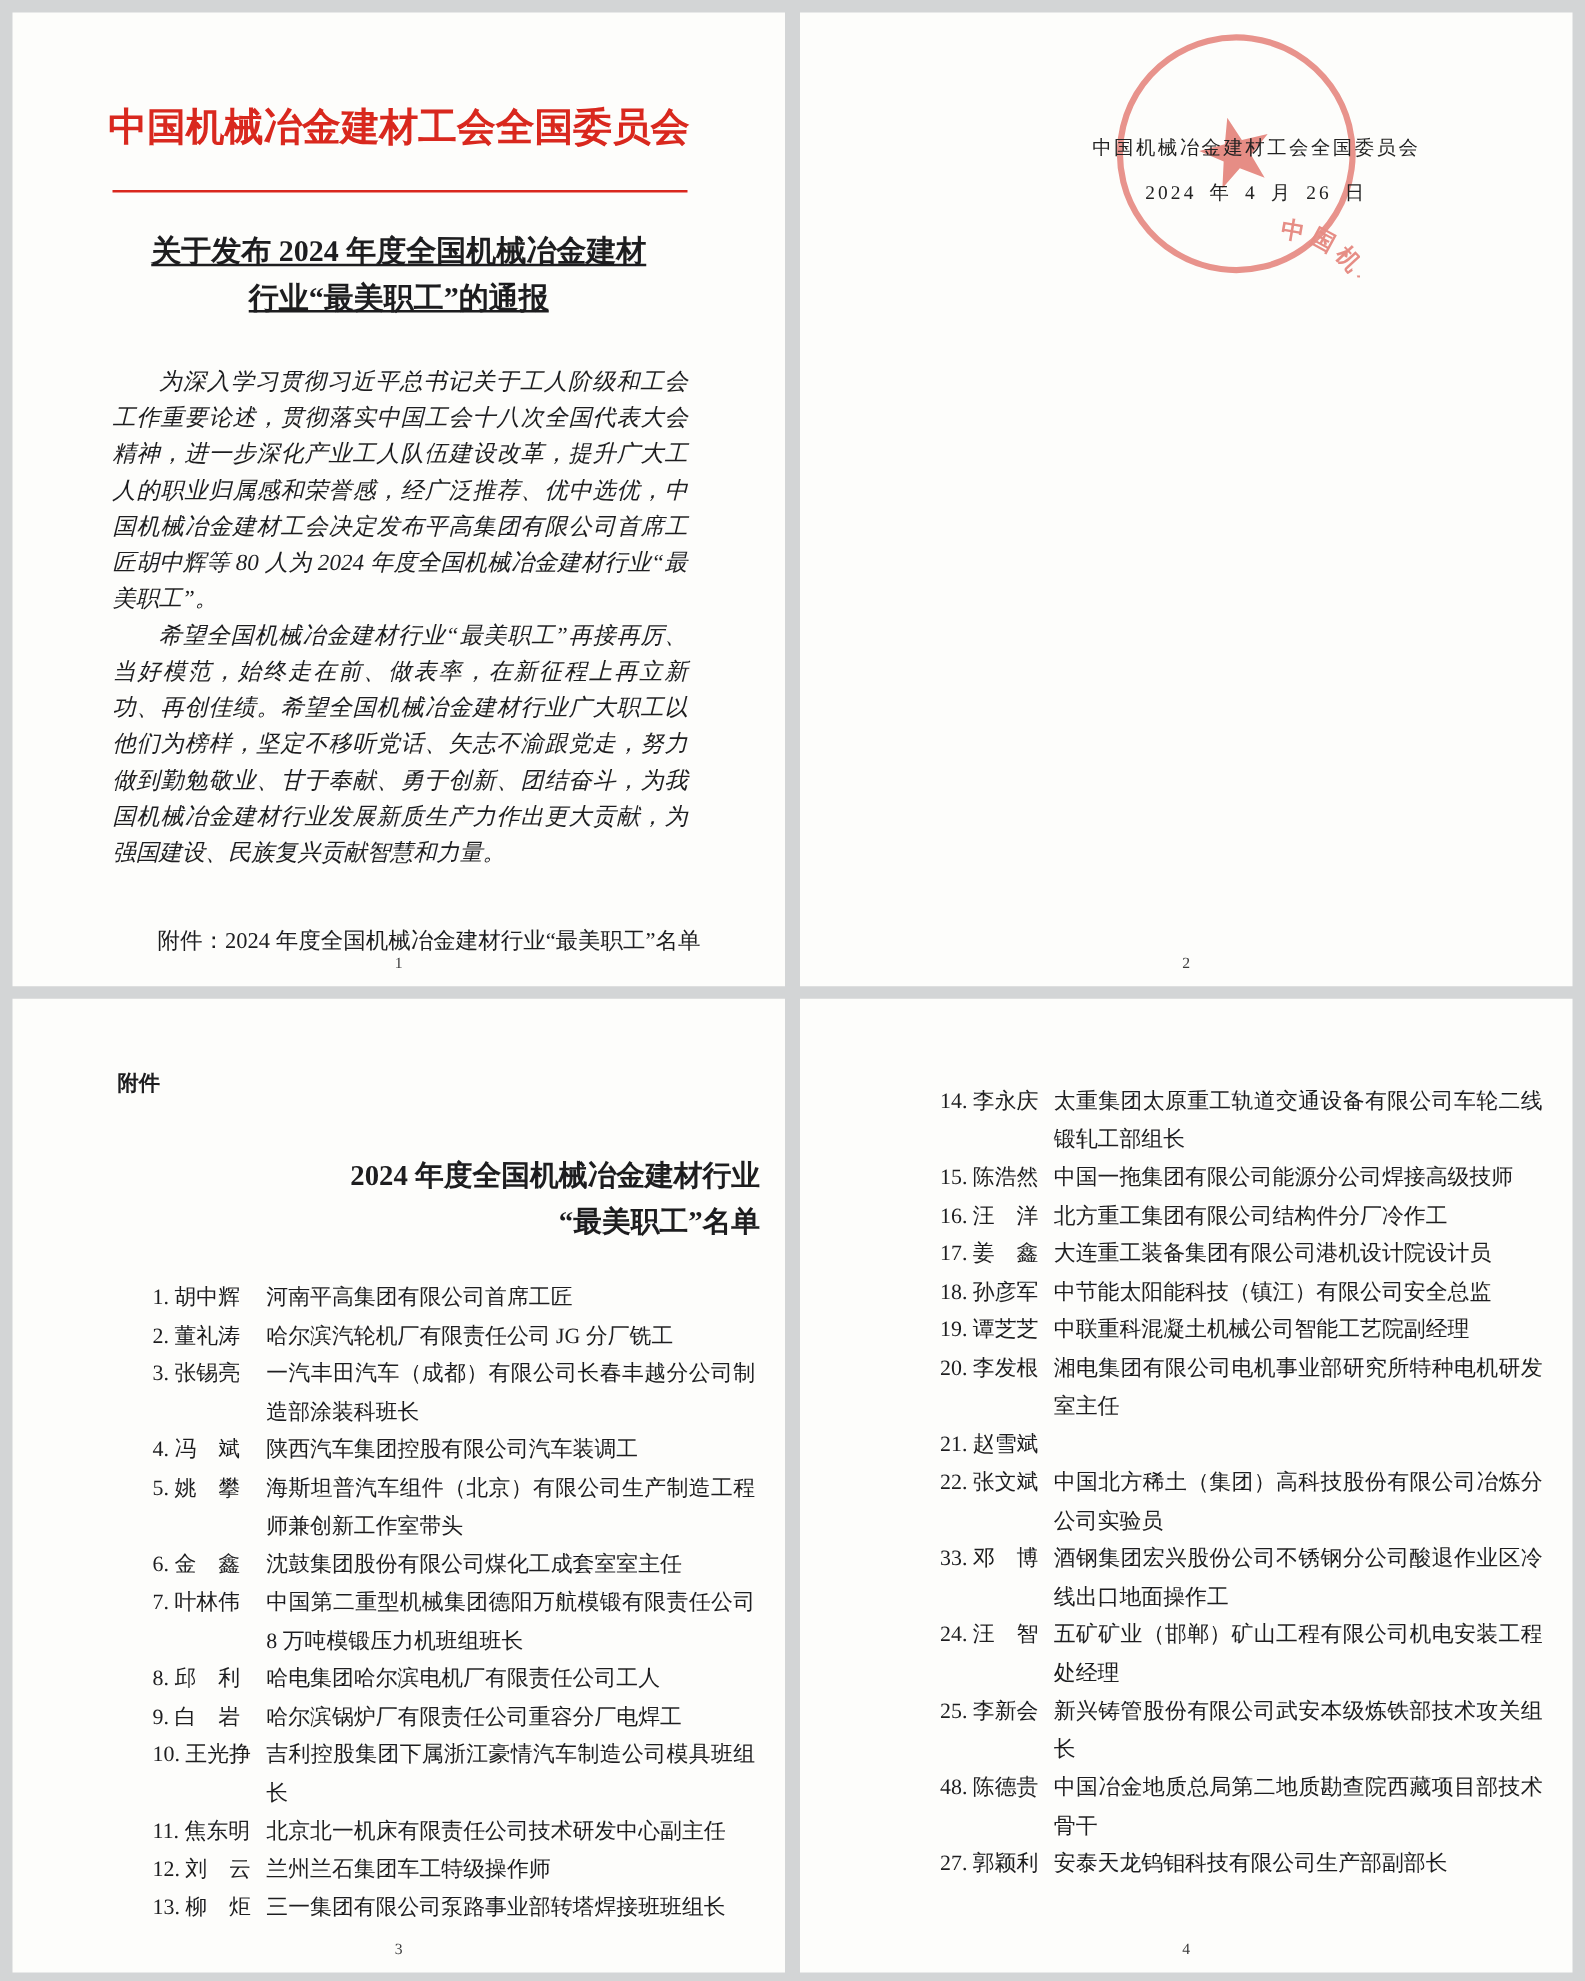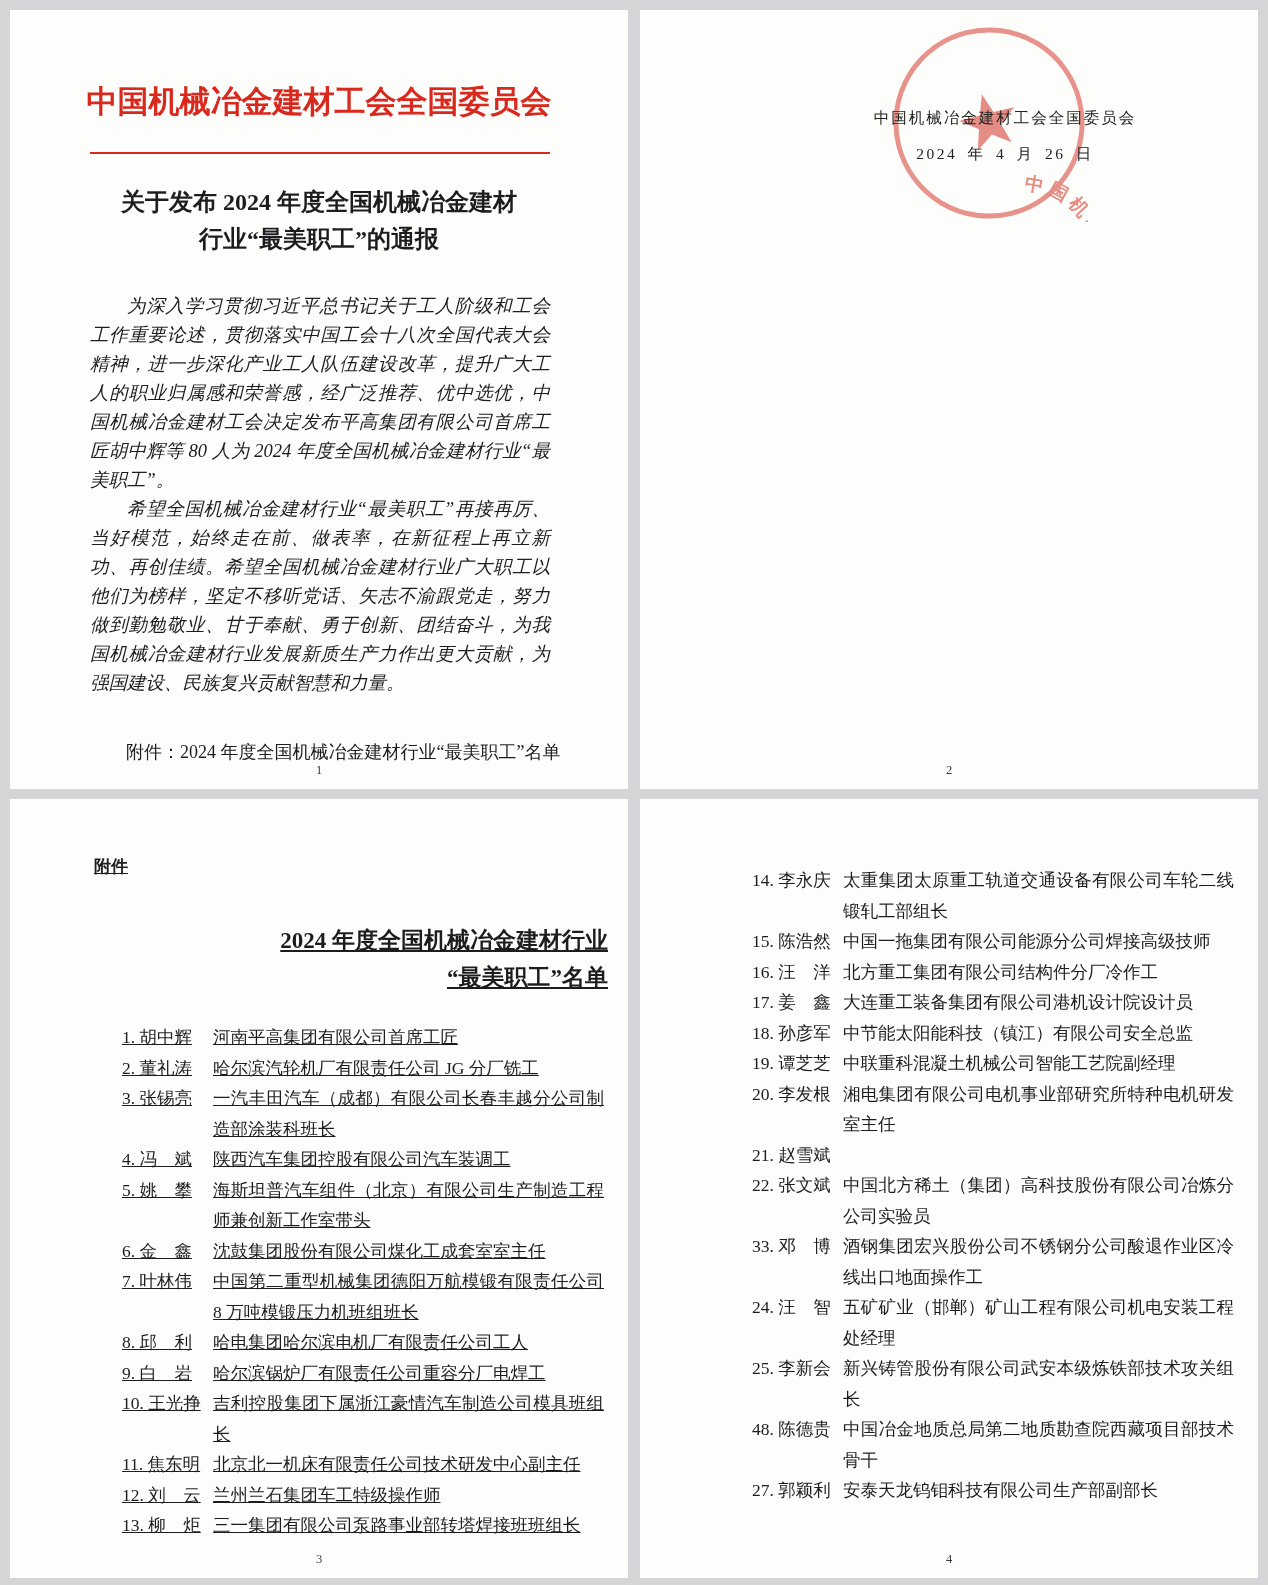--- a/index.html
+++ b/index.html
@@ -11,21 +11,21 @@
     position:relative;
   }
   .page{
     position:absolute;
     width:618px;height:779px;
     background:#fdfdfb;
     overflow:hidden;
   }
   #page1{left:10px;top:10px;}
   #page2{left:640px;top:10px;}
-  #page3{left:10px;top:799px;text-decoration:underline;}
+  #page3{left:10px;top:799px;}
   #page4{left:640px;top:799px;}
 
   
   .org-title{
     margin:72px 20px 0 20px;
     text-align:center;
     color:#d9281e;
     font-size:31px;
     font-weight:bold;
     letter-spacing:0px;
@@ -36,20 +36,21 @@
     margin:30px 78px 0 80px;
     height:2px;
     background:#d9281e;
   }
   .doc-title{
     margin:30px 40px 0 40px;
     text-align:center;
     font-size:24px;
     font-weight:bold;
     line-height:37px;
+    text-decoration:underline;
   }
   .body-text{
     margin:34px 78px 0 80px;
     font-size:18.5px;
     line-height:29px;
     text-align:justify;
     font-style:italic;
   }
   .body-text p{margin:0;text-indent:2em;}
   .attachment-note{

